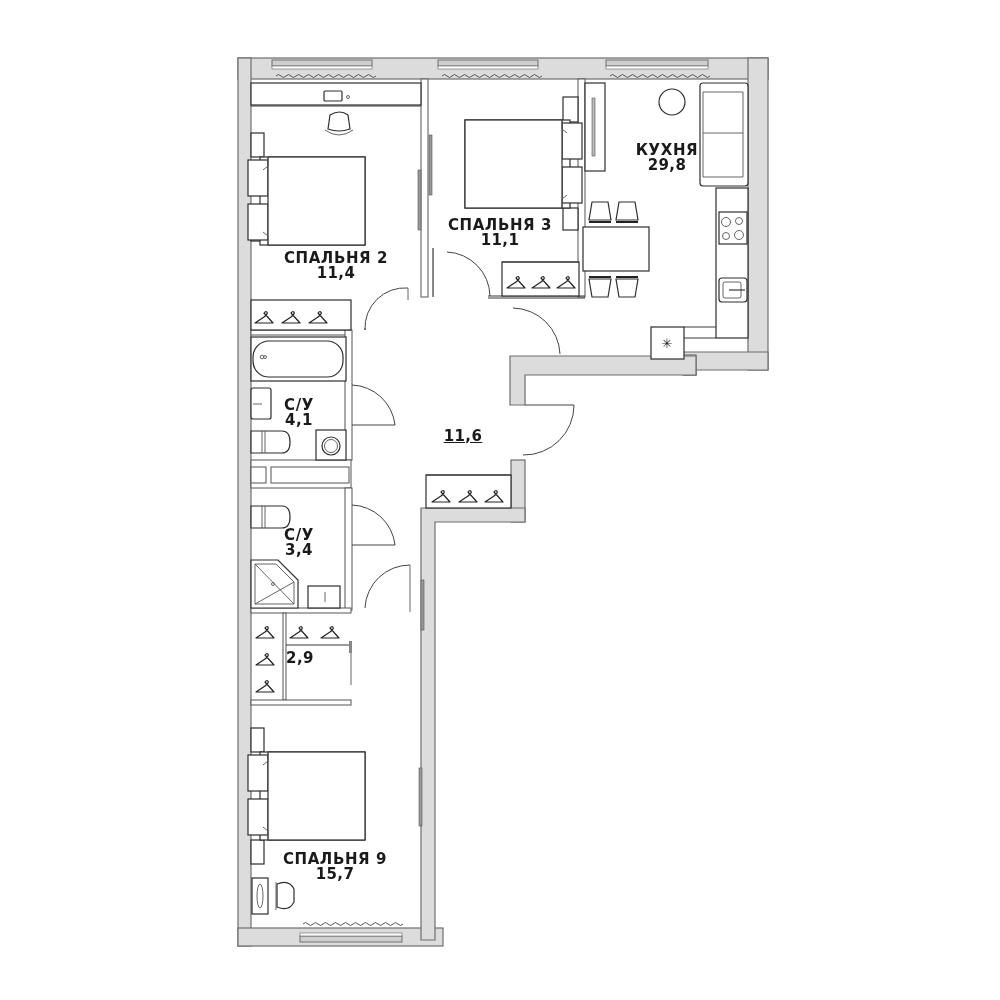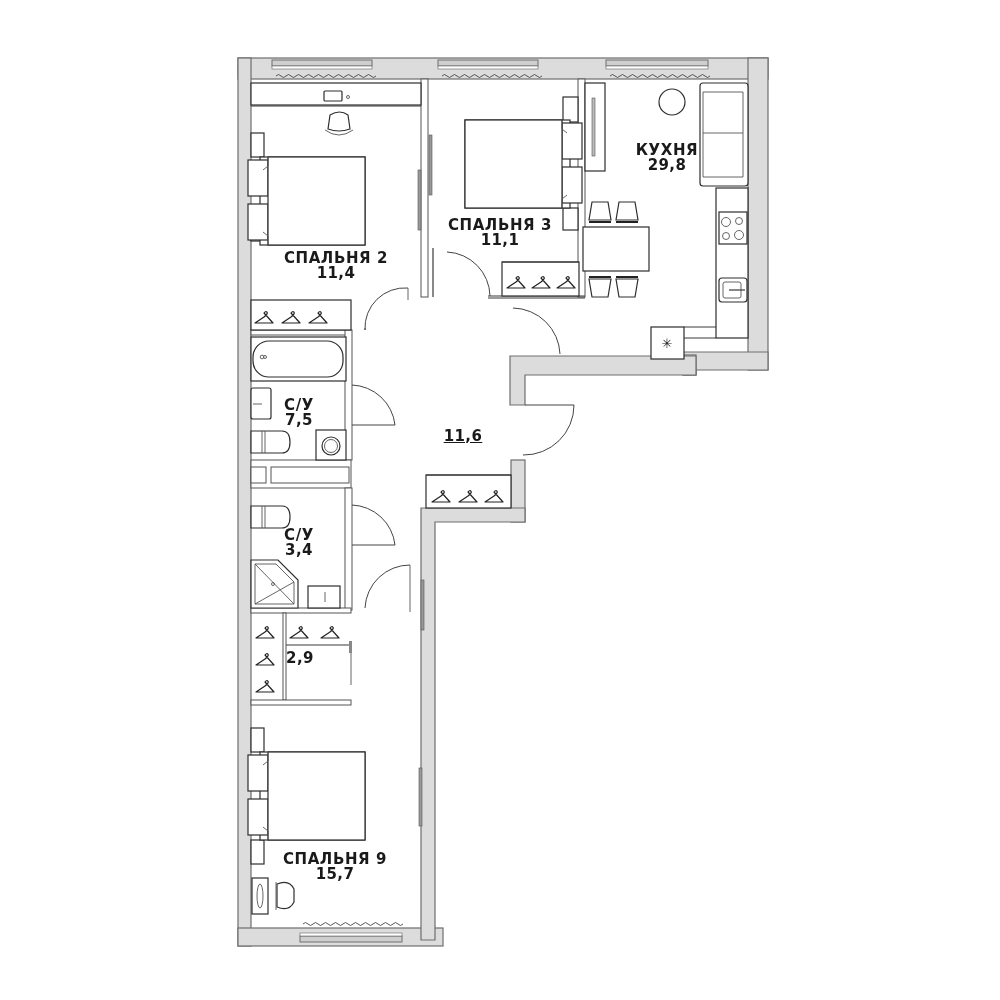--- a/index.html
+++ b/index.html
@@ -237,21 +237,21 @@
 <div class="label" style="left:500px; top:218px;text-align:center;">
   <div>СПАЛЬНЯ 3</div>
   <div class="area">11,1</div>
 </div>
 <div class="label" style="left:667px; top:143px;">
   <div>КУХНЯ</div>
   <div class="area">29,8</div>
 </div>
 <div class="label" style="left:299px; top:398px;">
   <div>С/У</div>
-  <div class="area">7,5</div>
+  <div class="area">4,1</div>
 </div>
 <div class="label" style="left:463px; top:429px;text-decoration:underline;">
   <div class="area">11,6</div>
 </div>
 <div class="label" style="left:299px; top:528px;">
   <div>С/У</div>
   <div class="area">3,4</div>
 </div>
 <div class="label" style="left:300px; top:651px;">
   <div class="area">2,9</div>

